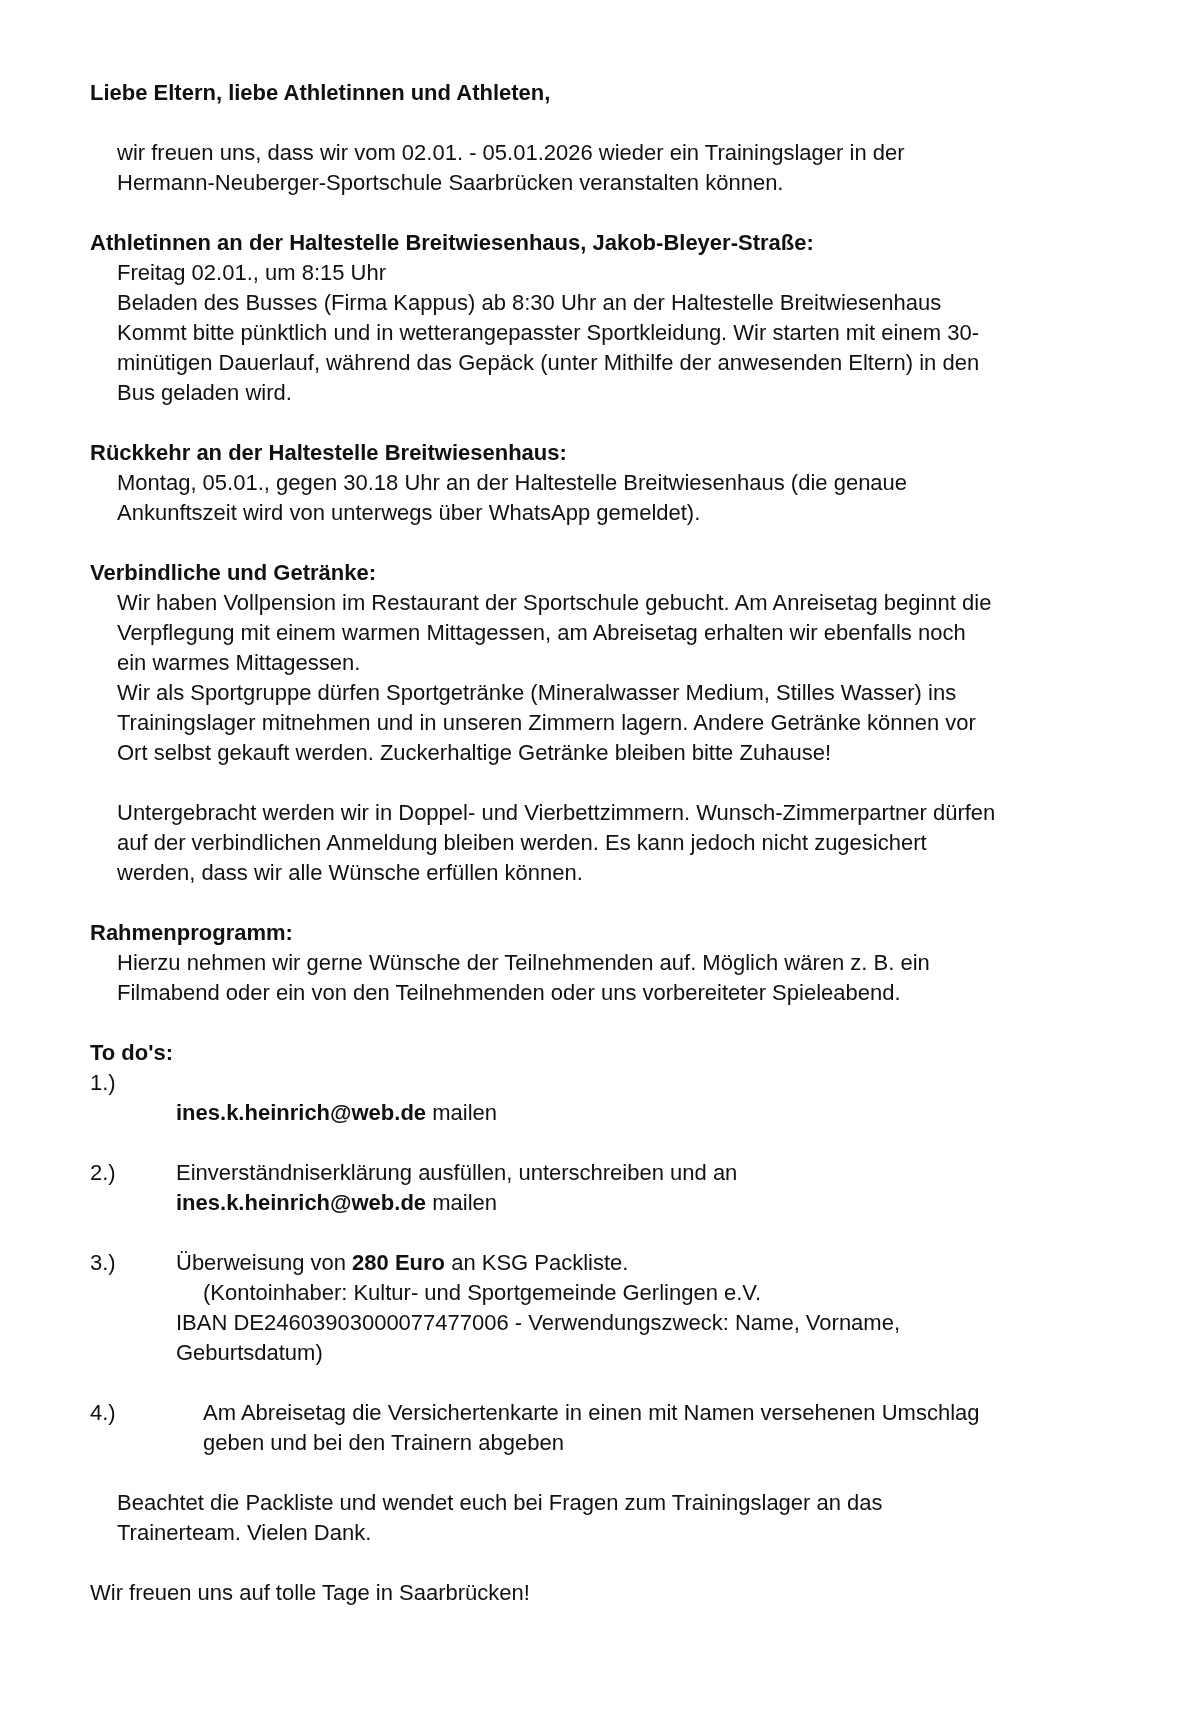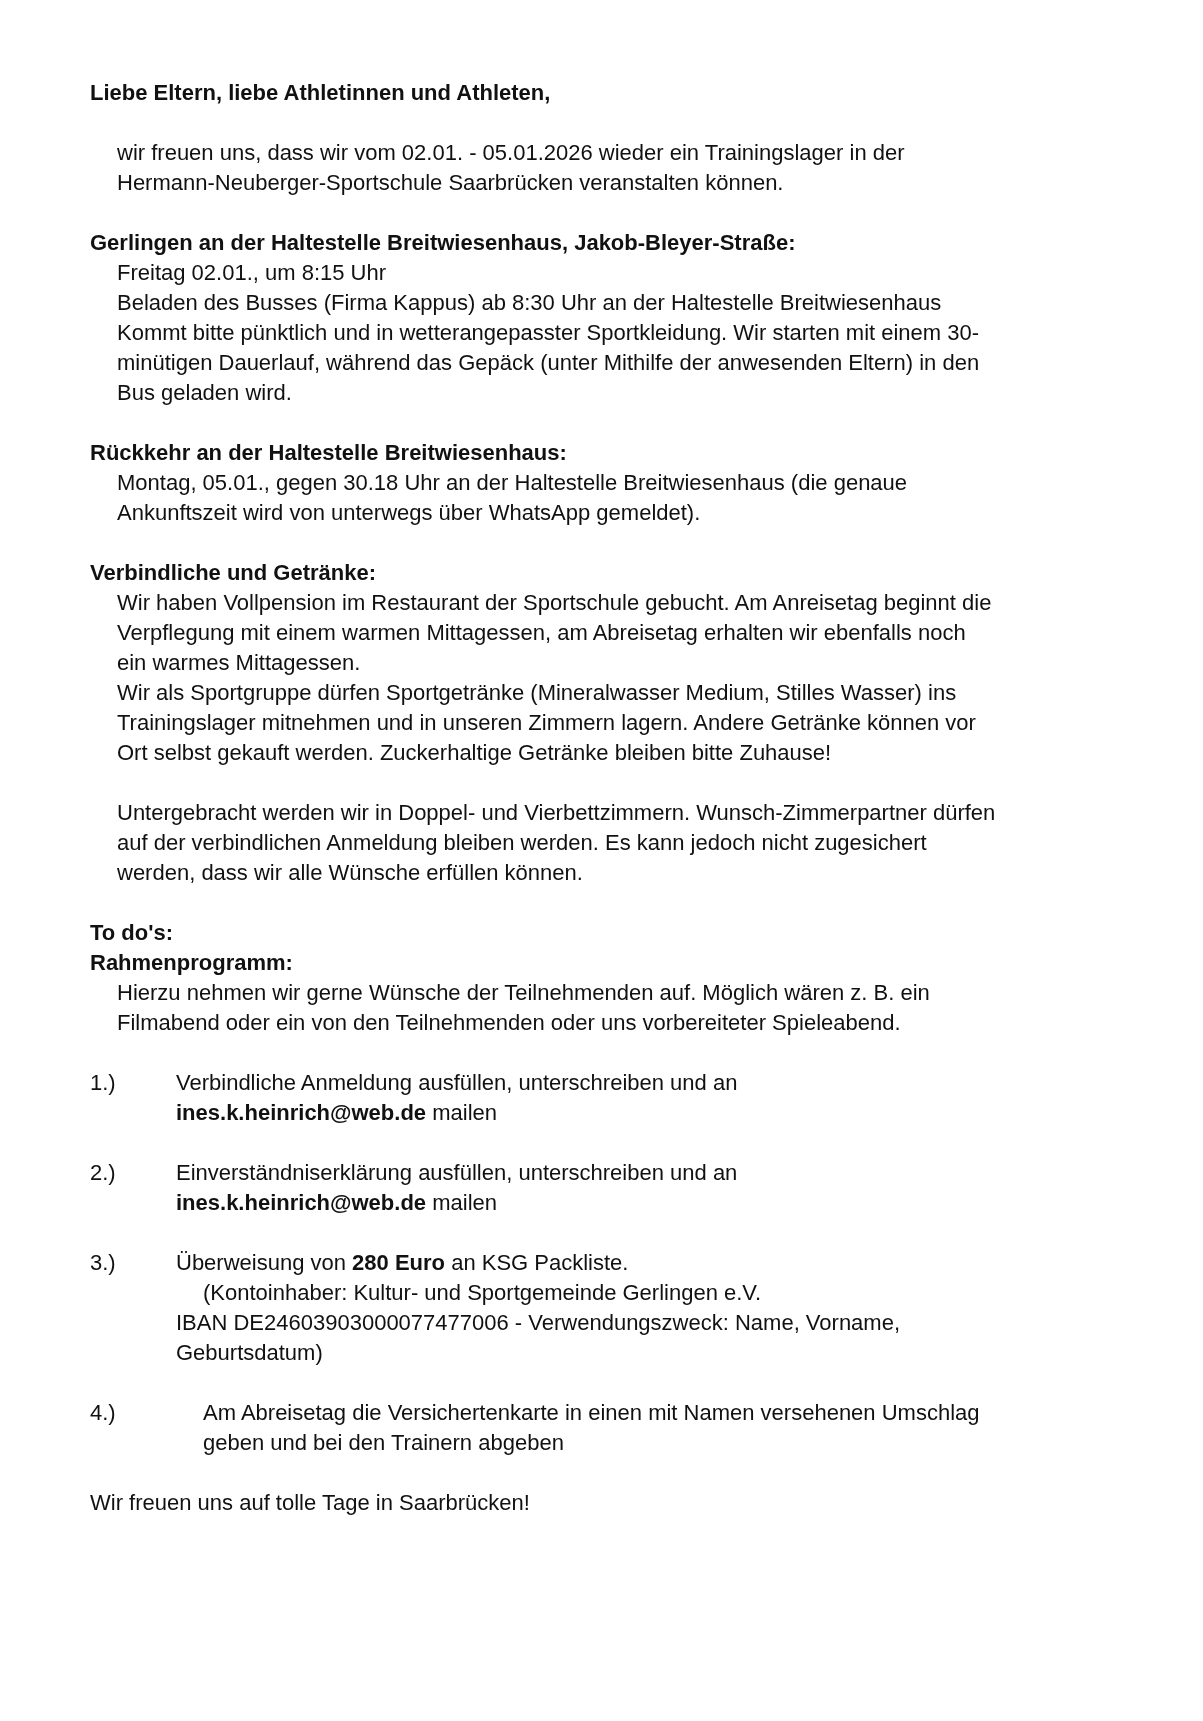--- a/index.html
+++ b/index.html
@@ -51,21 +51,21 @@
 <body>
 
 <div class="page">
 
   <div class="block bold">Liebe Eltern, liebe Athletinnen und Athleten,</div>
 
   <div class="block pre">wir freuen uns, dass wir vom 02.01. - 05.01.2026 wieder ein Trainingslager in der
 Hermann-Neuberger-Sportschule Saarbrücken veranstalten können.</div>
 
   <div class="block">
-    <div class="bold">Gerlingen an der Haltestelle Breitwiesenhaus, Jakob-Bleyer-Straße:</div>
+    <div class="bold">Athletinnen an der Haltestelle Breitwiesenhaus, Jakob-Bleyer-Straße:</div>
     <div class="pre">Freitag 02.01., um 8:15 Uhr
 Beladen des Busses (Firma Kappus) ab 8:30 Uhr an der Haltestelle Breitwiesenhaus
 Kommt bitte pünktlich und in wetterangepasster Sportkleidung. Wir starten mit einem 30-
 minütigen Dauerlauf, während das Gepäck (unter Mithilfe der anwesenden Eltern) in den
 Bus geladen wird.</div>
   </div>
 
   <div class="block">
     <div class="bold">Rückkehr an der Haltestelle Breitwiesenhaus:</div>
     <div class="pre">Montag, 05.01., gegen 30.18 Uhr an der Haltestelle Breitwiesenhaus (die genaue
@@ -81,47 +81,49 @@
 Trainingslager mitnehmen und in unseren Zimmern lagern. Andere Getränke können vor
 Ort selbst gekauft werden. Zuckerhaltige Getränke bleiben bitte Zuhause!</div>
   </div>
 
   <div class="block">
     <div class="pre">Untergebracht werden wir in Doppel- und Vierbettzimmern. Wunsch-Zimmerpartner dürfen
 auf der verbindlichen Anmeldung bleiben werden. Es kann jedoch nicht zugesichert
 werden, dass wir alle Wünsche erfüllen können.</div>
   </div>
 
-  <div class="block no-gap bold">To do's:</div>
-
   <div class="block">
     <div class="bold">Rahmenprogramm:</div>
     <div class="pre">Hierzu nehmen wir gerne Wünsche der Teilnehmenden auf. Möglich wären z. B. ein
 Filmabend oder ein von den Teilnehmenden oder uns vorbereiteter Spieleabend.</div>
   </div>
 
+  <div class="block no-gap bold">To do's:</div>
+
   <div class="todo-item">
     <span class="todo-num">1.)</span>
-    <span class="todo-body"><span>Verbindliche Anmeldung ausfüllen, unterschreiben und an</span><br><span class="bold">ines.k.heinrich@web.de</span><span> mailen</span></span>
+    <span class="todo-body"><br><span class="bold">ines.k.heinrich@web.de</span><span> mailen</span></span>
   </div>
 
   <div class="todo-item">
     <span class="todo-num">2.)</span>
     <span class="todo-body"><span>Einverständniserklärung ausfüllen, unterschreiben und an</span><br><span class="bold">ines.k.heinrich@web.de</span><span> mailen</span></span>
   </div>
 
   <div class="todo-item">
     <span class="todo-num">3.)</span>
     <span class="todo-body"><span>Überweisung von </span><span class="bold">280 Euro</span><span> an KSG Packliste.</span><br><span class="pre">(Kontoinhaber: Kultur- und Sportgemeinde Gerlingen e.V.
 IBAN DE24603903000077477006 - Verwendungszweck: Name, Vorname,
 Geburtsdatum)</span></span>
   </div>
 
   <div class="todo-item">
     <span class="todo-num">4.)</span>
     <span class="todo-body pre">Am Abreisetag die Versichertenkarte in einen mit Namen versehenen Umschlag
 geben und bei den Trainern abgeben</span>
   </div>
 
+  <div class="block pre">Beachtet die Packliste und wendet euch bei Fragen zum Trainingslager an das
+Trainerteam. Vielen Dank.</div>
 
   <div class="block">Wir freuen uns auf tolle Tage in Saarbrücken!</div>
 
 </div>
 
 </body></html>

